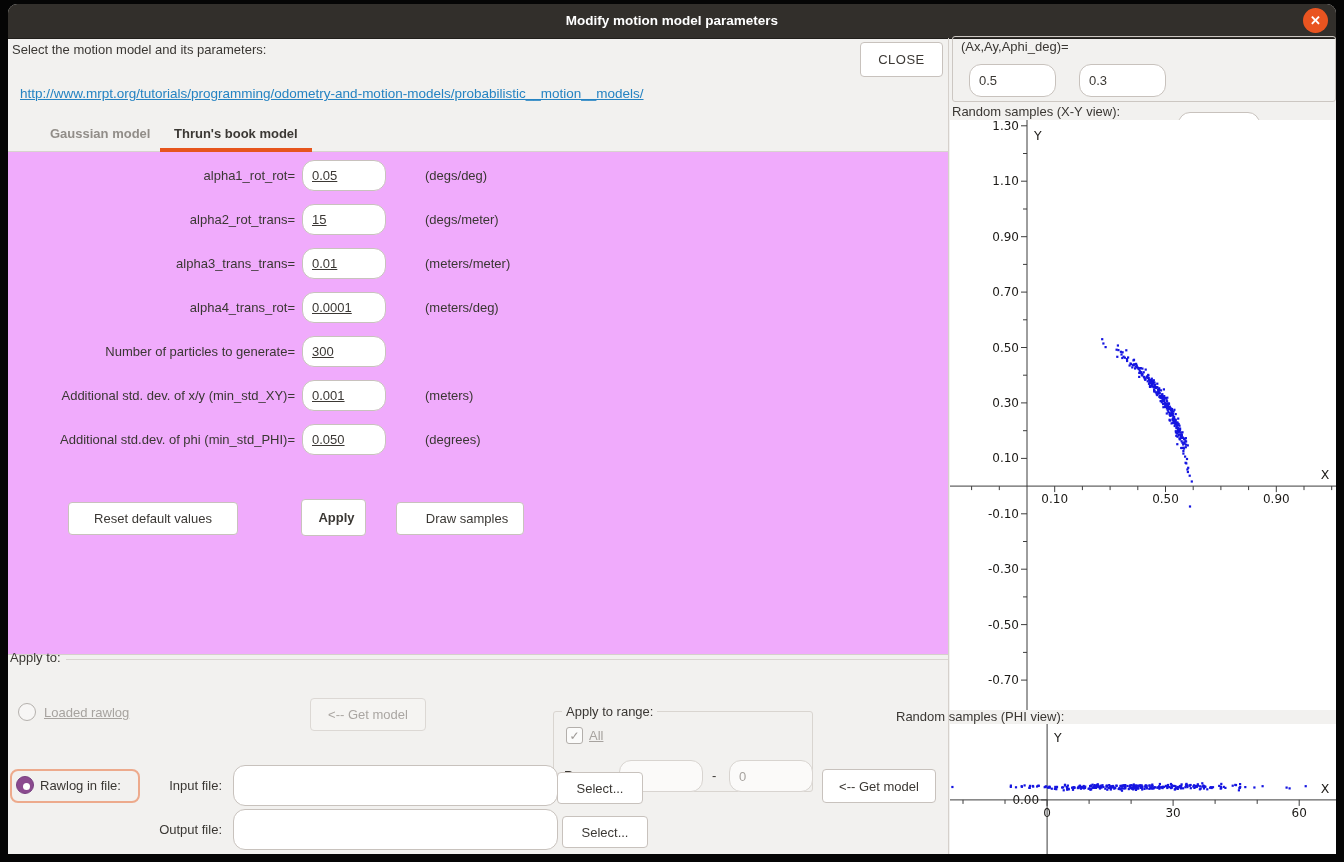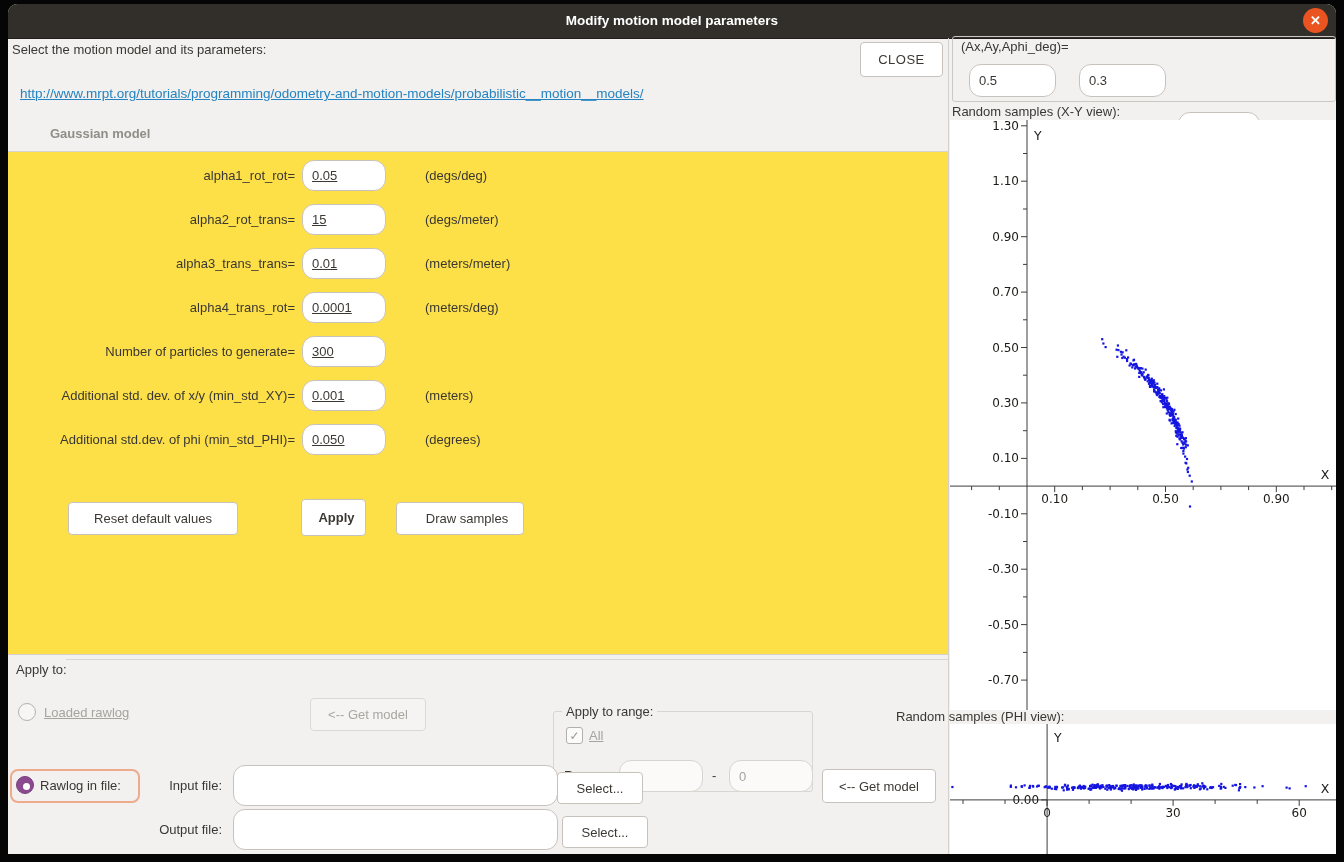--- a/index.html
+++ b/index.html
@@ -23,21 +23,21 @@
     font-size:13px;padding:0 0 0 9px;font-family:inherit;box-sizing:border-box;outline:none;}
   .tin:disabled{background:#fbfaf9;border-color:#d8d4d0;color:#a7a39f;}
   .vline{position:absolute;left:940px;top:0;bottom:0;width:1px;background:#d5d0cb;}
   .link{position:absolute;left:12px;top:82px;font-size:13.5px;color:var(--link,#2583c2);
     text-decoration:underline;cursor:pointer;}
   .tabbar{position:absolute;left:0;top:114px;width:940px;height:34px;background:#f2f1ef;
     border-bottom:1px solid #d8d3ce;box-sizing:border-box;}
   .tab{position:absolute;top:0;height:34px;line-height:32px;padding:0 14px;font-size:13px;
     font-weight:bold;color:#918d88;cursor:pointer;box-sizing:border-box;}
   .tab.active{color:#3b3834;border-bottom:4px solid var(--accent-orange,#e6551d);}
-  .tabpanel{position:absolute;left:0;top:148px;width:940px;height:503px;background:#fde047;
+  .tabpanel{position:absolute;left:0;top:148px;width:940px;height:503px;background:#f0abfc;
     border-bottom:1px solid #d5d0cb;box-sizing:border-box;}
   .frow{position:absolute;left:0;width:100%;height:32px;}
   .frow .fl{position:absolute;left:0;width:287px;top:8px;text-align:right;color:#3a3733;font-size:13px;}
   .frow .fi{left:294px;top:0;width:84px;height:31px;text-decoration:underline;}
   .frow .fu{position:absolute;left:417px;top:8px;color:#3a3733;font-size:13px;}
   .radio{position:absolute;width:18px;height:18px;border-radius:50%;box-sizing:border-box;}
   .radio.off{border:1px solid #b5b1ad;background:#f7f6f5;}
   .radio.on{background:var(--radio-checked,#8b4a8f);border:1px solid #784080;}
   .radio.on .dot{position:absolute;left:5.5px;top:5.5px;width:7px;height:7px;border-radius:50%;background:#fff;}
   .focusring{position:absolute;left:2px;top:765px;width:130px;height:34px;border:2px solid #edaa8c;
@@ -62,20 +62,21 @@
     <div class="close-btn"><span>✕</span></div>
   </div>
   <div class="content">
 
     <div class="lbl" style="left:4px;top:4px;">Select the motion model and its parameters:</div>
     <button class="btn" style="left:852px;top:4px;width:83px;height:35px;letter-spacing:.5px;">CLOSE</button>
     <div class="link" style="top:48px;">http://www.mrpt.org/tutorials/programming/odometry-and-motion-models/probabilistic__motion__models/</div>
 
     <div class="tabbar" style="top:80px;">
       <div class="tab" style="left:28px;">Gaussian model</div>
+      <div class="tab active" style="left:152px;">Thrun's book model</div>
     </div>
 
     <div class="tabpanel" style="top:114px;height:503px;">
       <div>
           <div class="frow" style="top: 8px;">
             <div class="fl">alpha1_rot_rot=</div>
             <input class="tin fi" value="0.05" style="">
             <div class="fu">(degs/deg)</div>
           </div>
           <div class="frow" style="top: 52px;">
@@ -107,21 +108,21 @@
             <div class="fl">Additional std.dev. of phi (min_std_PHI)=</div>
             <input class="tin fi" value="0.050" style="">
             <div class="fu">(degrees)</div>
           </div>
         </div>
       <button class="btn" style="left:60px;top:350px;width:170px;height:33px;">Reset default values</button>
       <button class="btn" style="left:293px;top:347px;width:65px;height:37px;font-weight:bold;padding-left:12px;">Apply</button>
       <button class="btn" style="left:388px;top:350px;width:128px;height:33px;padding-left:20px;">Draw samples</button>
     </div>
 
-    <div class="lbl" style="left:8px;top:612px;margin-top:12px;">Apply to:</div>
+    <div class="lbl" style="left:2px;top:612px;">Apply to:</div>
     <div class="frame-line" style="left:58px;top:621px;width:882px;"></div>
 
     <div class="radio off" style="left:10px;top:665px;"></div>
     <div class="lbl dis" style="left:36px;top:667px;">Loaded rawlog</div>
     <button class="btn disabled" style="left:302px;top:660px;width:116px;height:33px;">&lt;-- Get model</button>
 
     <fieldset class="range">
       <legend>Apply to range:</legend>
       <div class="chk" style="left:12px;top:8px;"><span>✓</span></div>
       <div class="lbl dis" style="left:35px;top:9px;">All</div>

